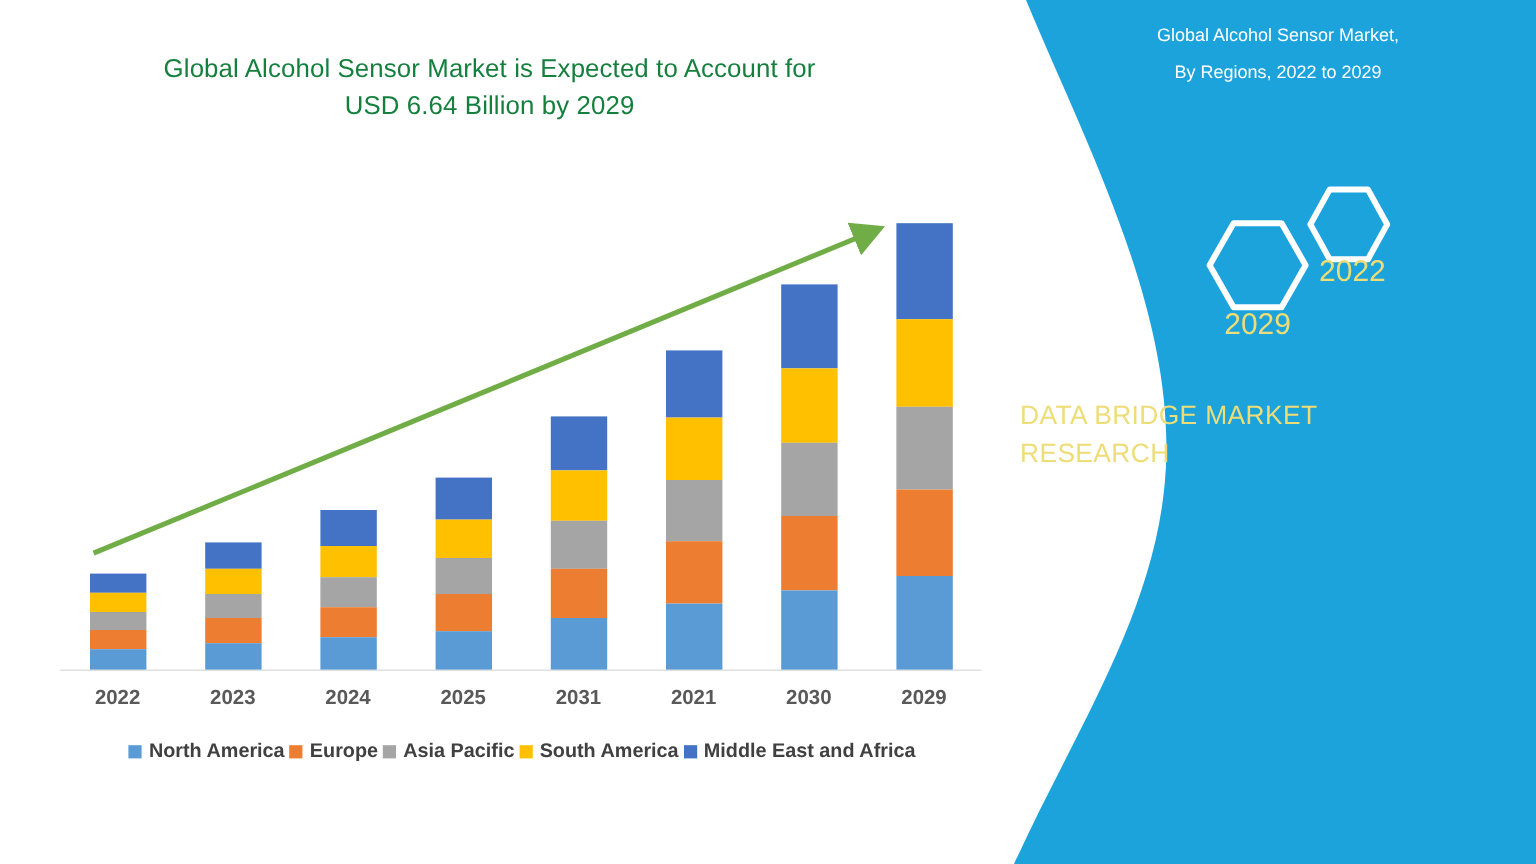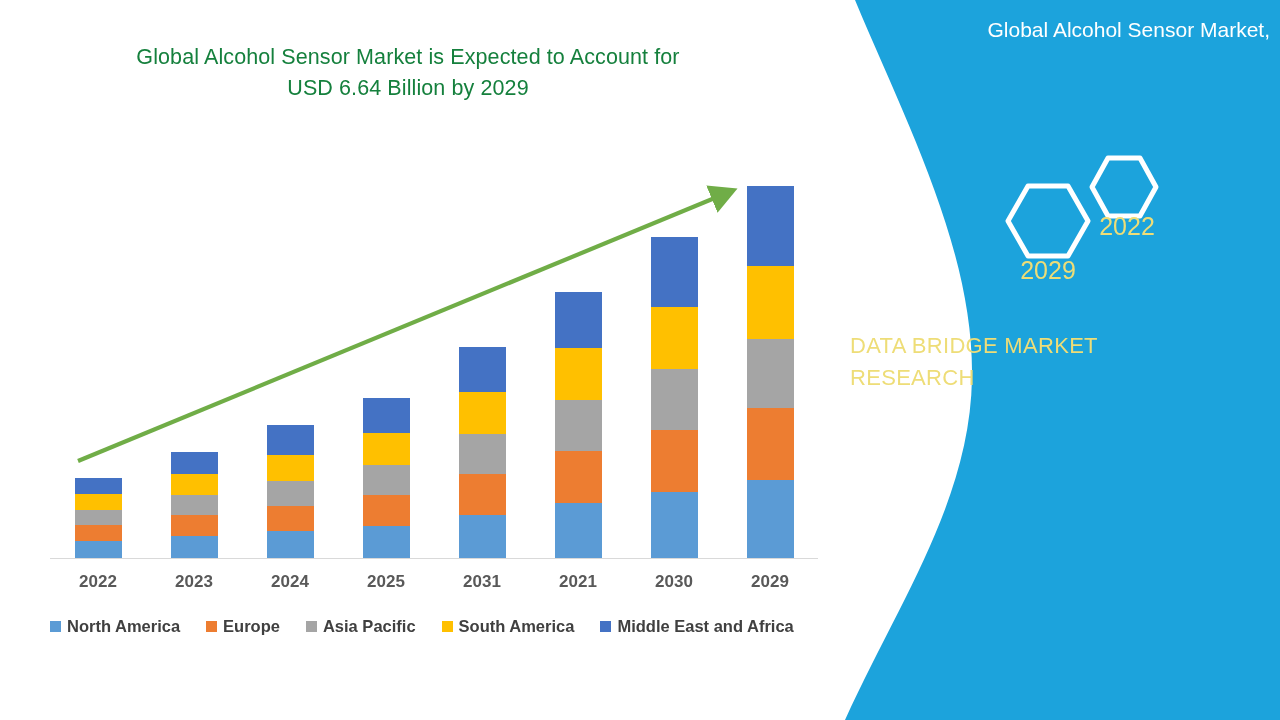--- a/index.html
+++ b/index.html
@@ -91,23 +91,23 @@
     color: #595959;
     font-family: "Liberation Sans", sans-serif;
   }
 
   .legend {
     position: absolute;
     left: 50px;
     top: 617px;
     width: 770px;
     display: flex;
-    justify-content: flex-start;
+    justify-content: center;
     align-items: center;
-    gap: 26px;
+    gap: 4px;
   }
   .legend-item {
     display: flex;
     align-items: center;
     gap: 6px;
   }
   .legend-swatch {
     width: 11px;
     height: 11px;
     display: inline-block;
@@ -134,23 +134,23 @@
   .brand-content {
     position: absolute;
     left: 0; top: 0;
     width: 460px; height: 720px;
   }
   .brand-title {
     position: absolute;
     left: 40px;
     top: 14px;
     width: 410px;
-    text-align: right;
+    text-align: center;
     color: #ffffff;
-    font-size: 21px;
+    font-size: 15px;
     line-height: 31px;
     font-family: "Liberation Sans", sans-serif;
   }
   .hexes {
     position: absolute;
     left: 140px;
     top: 140px;
     width: 260px;
     height: 150px;
   }
@@ -299,20 +299,21 @@
     <svg class="brand-shape" viewBox="0 0 460 720" preserveAspectRatio="none">
       <path id="brand-bg-path" d="M 35,0 L 460,0 L 460,720 L 25,720
                C 80,600 150,500 152,378
                C 154,250 85,120 35,0 Z" fill="#1CA3DC"></path>
     </svg>
 
     <div class="brand-content">
 
       <div class="brand-title" style="color: rgb(255, 255, 255);">
         <div>Global Alcohol Sensor Market,</div>
+        <div>By Regions, 2022 to 2029</div>
       </div>
 
       <div class="hexes">
         <svg viewBox="0 0 260 150" width="260" height="150">
 
           <path d="M 88,46 L 128,46 L 148,81 L 128,116 L 88,116 L 68,81 Z" transform="translate(-20,0) scale(1.0)" fill="none" stroke="#FFFFFF" stroke-width="5" stroke-linejoin="round"></path>
 
           <path d="M 148,18 L 180,18 L 196,47 L 180,76 L 148,76 L 132,47 Z" fill="none" stroke="#FFFFFF" stroke-width="5" stroke-linejoin="round"></path>
         </svg>
         <div class="hex-label hex-label-2022" style="color: rgb(238, 221, 119);">2022</div>

